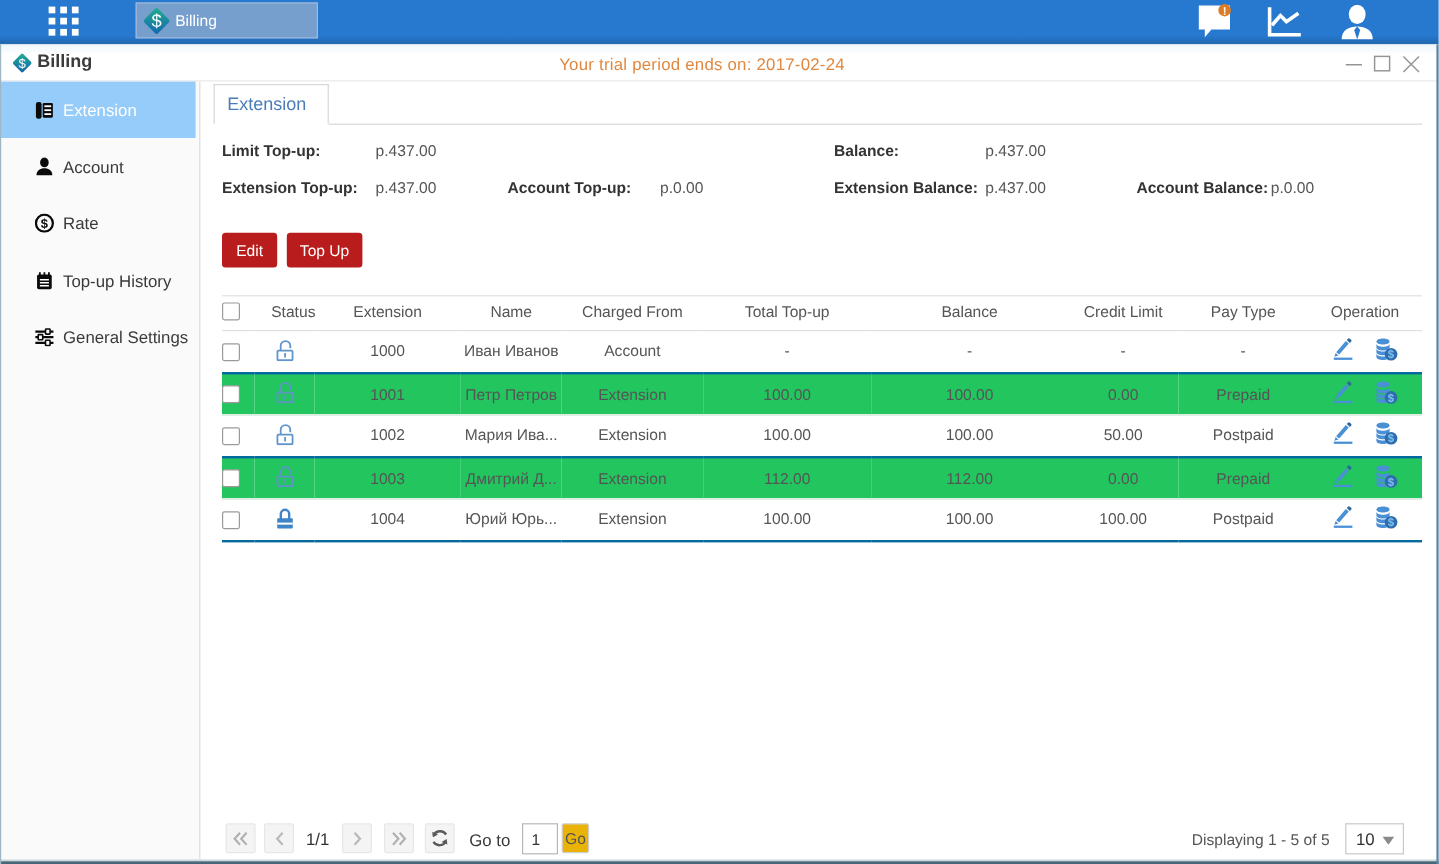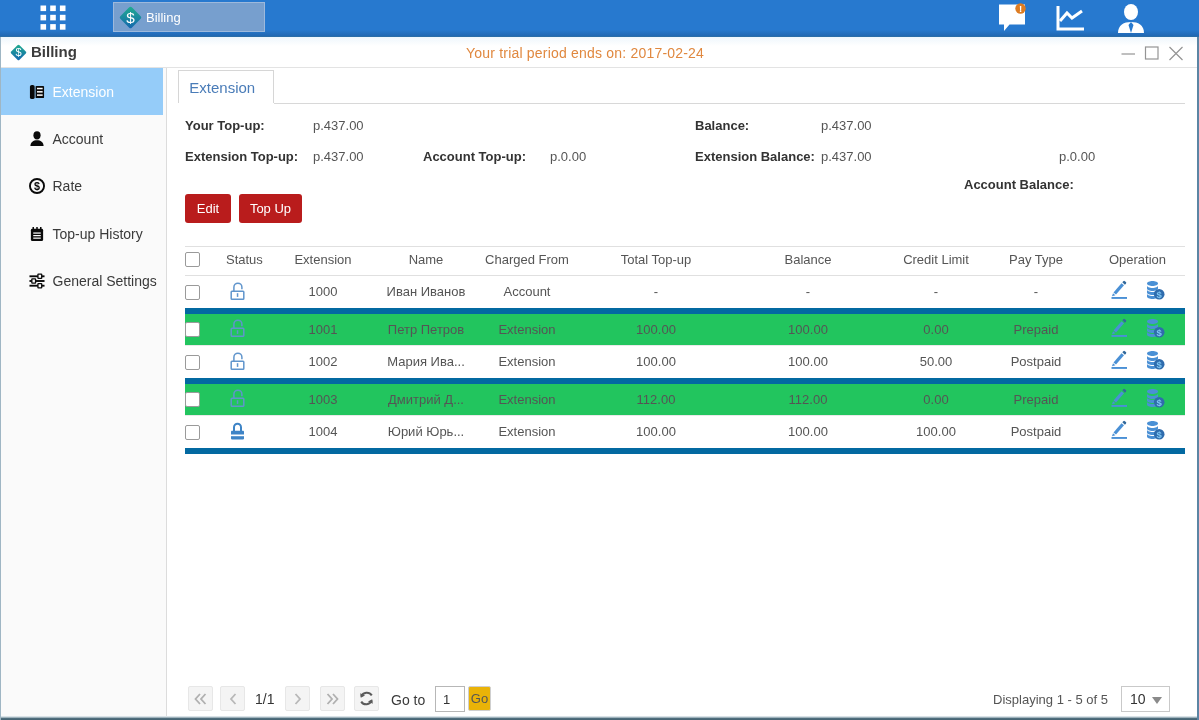--- a/index.html
+++ b/index.html
@@ -44,21 +44,21 @@
 .sl { position:absolute; font-weight:bold; color:#333; top:7px; }
 .sv { position:absolute; color:#555; top:7px; }
 
 .btn { position:absolute; height:29px; background:#b91c1c; color:#fff; font-size:13px;
   border:none; border-radius:3px; display:flex; align-items:center; justify-content:center; }
 
 
 .tbl { position:absolute; left:17px; top:178px; width:1000px; border-collapse:collapse; table-layout:fixed;
   font-size:13px; color:#555; }
 .tbl th { font-weight:normal; color:#555; height:29px; padding-bottom:4px; border-top:1px solid #e0e0e0; border-bottom:1px solid #e0e0e0; text-align:center; }
-.tbl td { height:35px; text-align:center; border-bottom:6px solid #0369a1; }
+.tbl td { height:35px; text-align:center; border-bottom:2px solid #0369a1; }
 .tbl tr.odd td { background:#22c55e; border-bottom:1px solid #e9e9e9; }
 .cb { display:inline-block; width:15px; height:15px; border:1px solid #9a9a9a; border-radius:2px; background:#fff; vertical-align:middle; }
 
 
 .pager { position:absolute; left:17px; top:618px; width:1000px; height:28px; font-size:13px; color:#666; }
 .pbtn { position:absolute; width:25px; height:25px; background:#f4f4f4; border:1px solid #e7e7e7; border-radius:2px;
   display:flex; align-items:center; justify-content:center; color:#9a9a9a; font-size:17px; }
 .goinput { position:absolute; width:30px; height:26px; border:1px solid #b7b7b7; font-size:13px; padding-left:7px;
   display:flex; align-items:center; background:#fff; color:#333; }
 .gobtn { position:absolute; width:23px; height:25px; background:#eab308; border:1px solid #cfcfcf; border-radius:2px;
@@ -236,33 +236,33 @@
   </defs>
 </svg>
 <div class="content">
   <div class="tabbar">
       <div class="tab">Extension</div>
       <div class="tabline"></div>
     </div>
 
   <div class="stats">
     <div class="srow">
-      <span class="sl" style="left:0;">Your Top-up:</span>
+      <span class="sl" style="left:0;">Limit Top-up:</span>
         <span class="sv" style="left:128px;">p.437.00</span>
       <span class="sl" style="left:510px;">Balance:</span>
         <span class="sv" style="left:636px;">p.437.00</span>
     </div>
     <div class="srow">
       <span class="sl" style="left:0;">Extension Top-up:</span>
         <span class="sv" style="left:128px;">p.437.00</span>
       <span class="sl" style="left:238px;">Account Top-up:</span>
         <span class="sv" style="left:365px;">p.0.00</span>
       <span class="sl" style="left:510px;">Extension Balance:</span>
         <span class="sv" style="left:636px;">p.437.00</span>
-      <span class="sl" style="left:779px;margin-top:28px;">Account Balance:</span>
+      <span class="sl" style="left:762px;">Account Balance:</span>
         <span class="sv" style="left:874px;">p.0.00</span>
     </div>
   </div>
 
   <div class="btn" style="left:17px; top:126px; width:46px;">Edit</div>
   <div class="btn" style="left:71px; top:126px; width:63px;">Top Up</div>
 
   <table class="tbl">
     <colgroup>
       <col style="width:27px">

